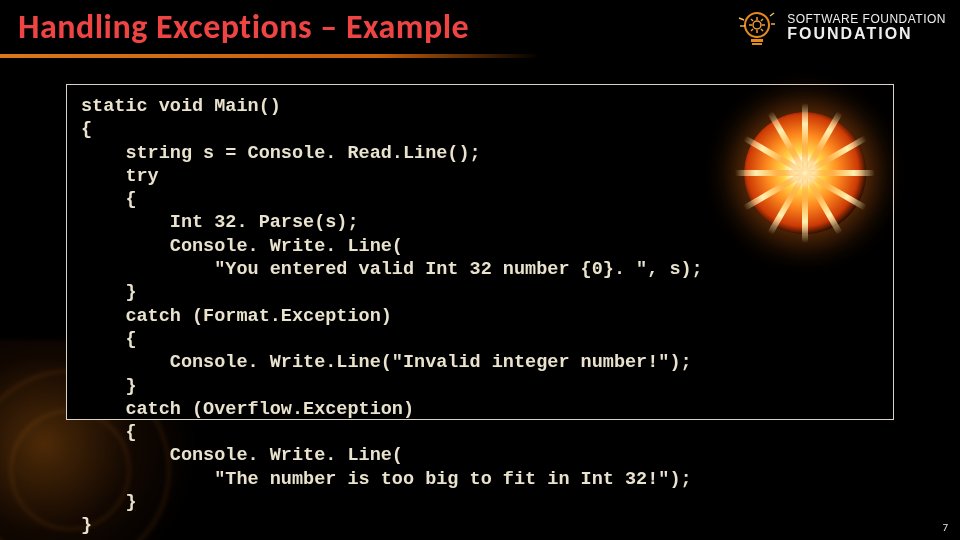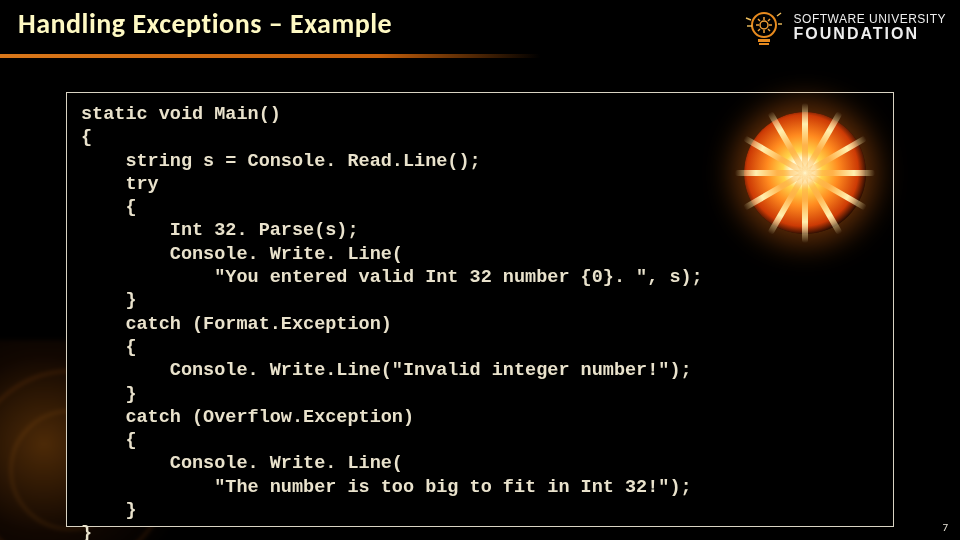--- a/index.html
+++ b/index.html
@@ -30,23 +30,23 @@
     border-radius: 50%;
   }
   .swirl::before { inset: 30px; }
   .swirl::after  { inset: 70px; border-color: rgba(220,130,30,0.2); }
 
   
   .title {
     position: absolute;
     left: 18px;
     top: 6px;
-    font-size: 28px;
+    font-size: 34px;
     font-weight: 700;
-    color: #fef9c3;
+    color: #ef4444;
     letter-spacing: 0.5px;
   }
   .title-rule {
     position: absolute;
     left: 0;
     top: 54px;
     width: 540px;
     height: 4px;
     background: linear-gradient(to right, #d9771a, #c55f0a 70%, rgba(0,0,0,0));
   }
@@ -74,23 +74,23 @@
     letter-spacing: 0.5px;
     font-family: Arial, sans-serif;
   }
   .logo-text .l1 { font-weight: 300; }
   .logo-text .l2 { font-weight: 700; letter-spacing: 2px; font-size: 16px; }
 
   
   .codebox {
     position: absolute;
     left: 66px;
-    top: 92px;
+    top: 84px;
     width: 828px;
-    height: 435px;
+    height: 336px;
     background: #000;
     border: 1px solid #d9d3c3;
     box-sizing: border-box;
     padding: 10px 14px 10px 14px;
   }
   .codebox pre {
     margin: 0;
     font-family: Consolas, "Courier New", monospace;
     font-weight: 700;
     font-size: 18.5px;
@@ -158,21 +158,21 @@
       </g>
       <g stroke="#f0c060" stroke-width="1.4">
         <line x1="2" y1="10" x2="7" y2="12"></line>
         <line x1="3" y1="18" x2="8" y2="18"></line>
         <line x1="33" y1="8" x2="37" y2="5"></line>
         <line x1="34" y1="16" x2="38" y2="16"></line>
       </g>
     </svg>
   </span>
   <div class="logo-text">
-    <div class="l1">SOFTWARE UNIVERSITY</div>
+    <div class="l1">SOFTWARE FOUNDATION</div>
     <div class="l2">FOUNDATION</div>
   </div>
 </div>
 
 <div class="codebox">
   <pre>static void Main()
 {
     string s = Console. Read.Line();
     try
     {

